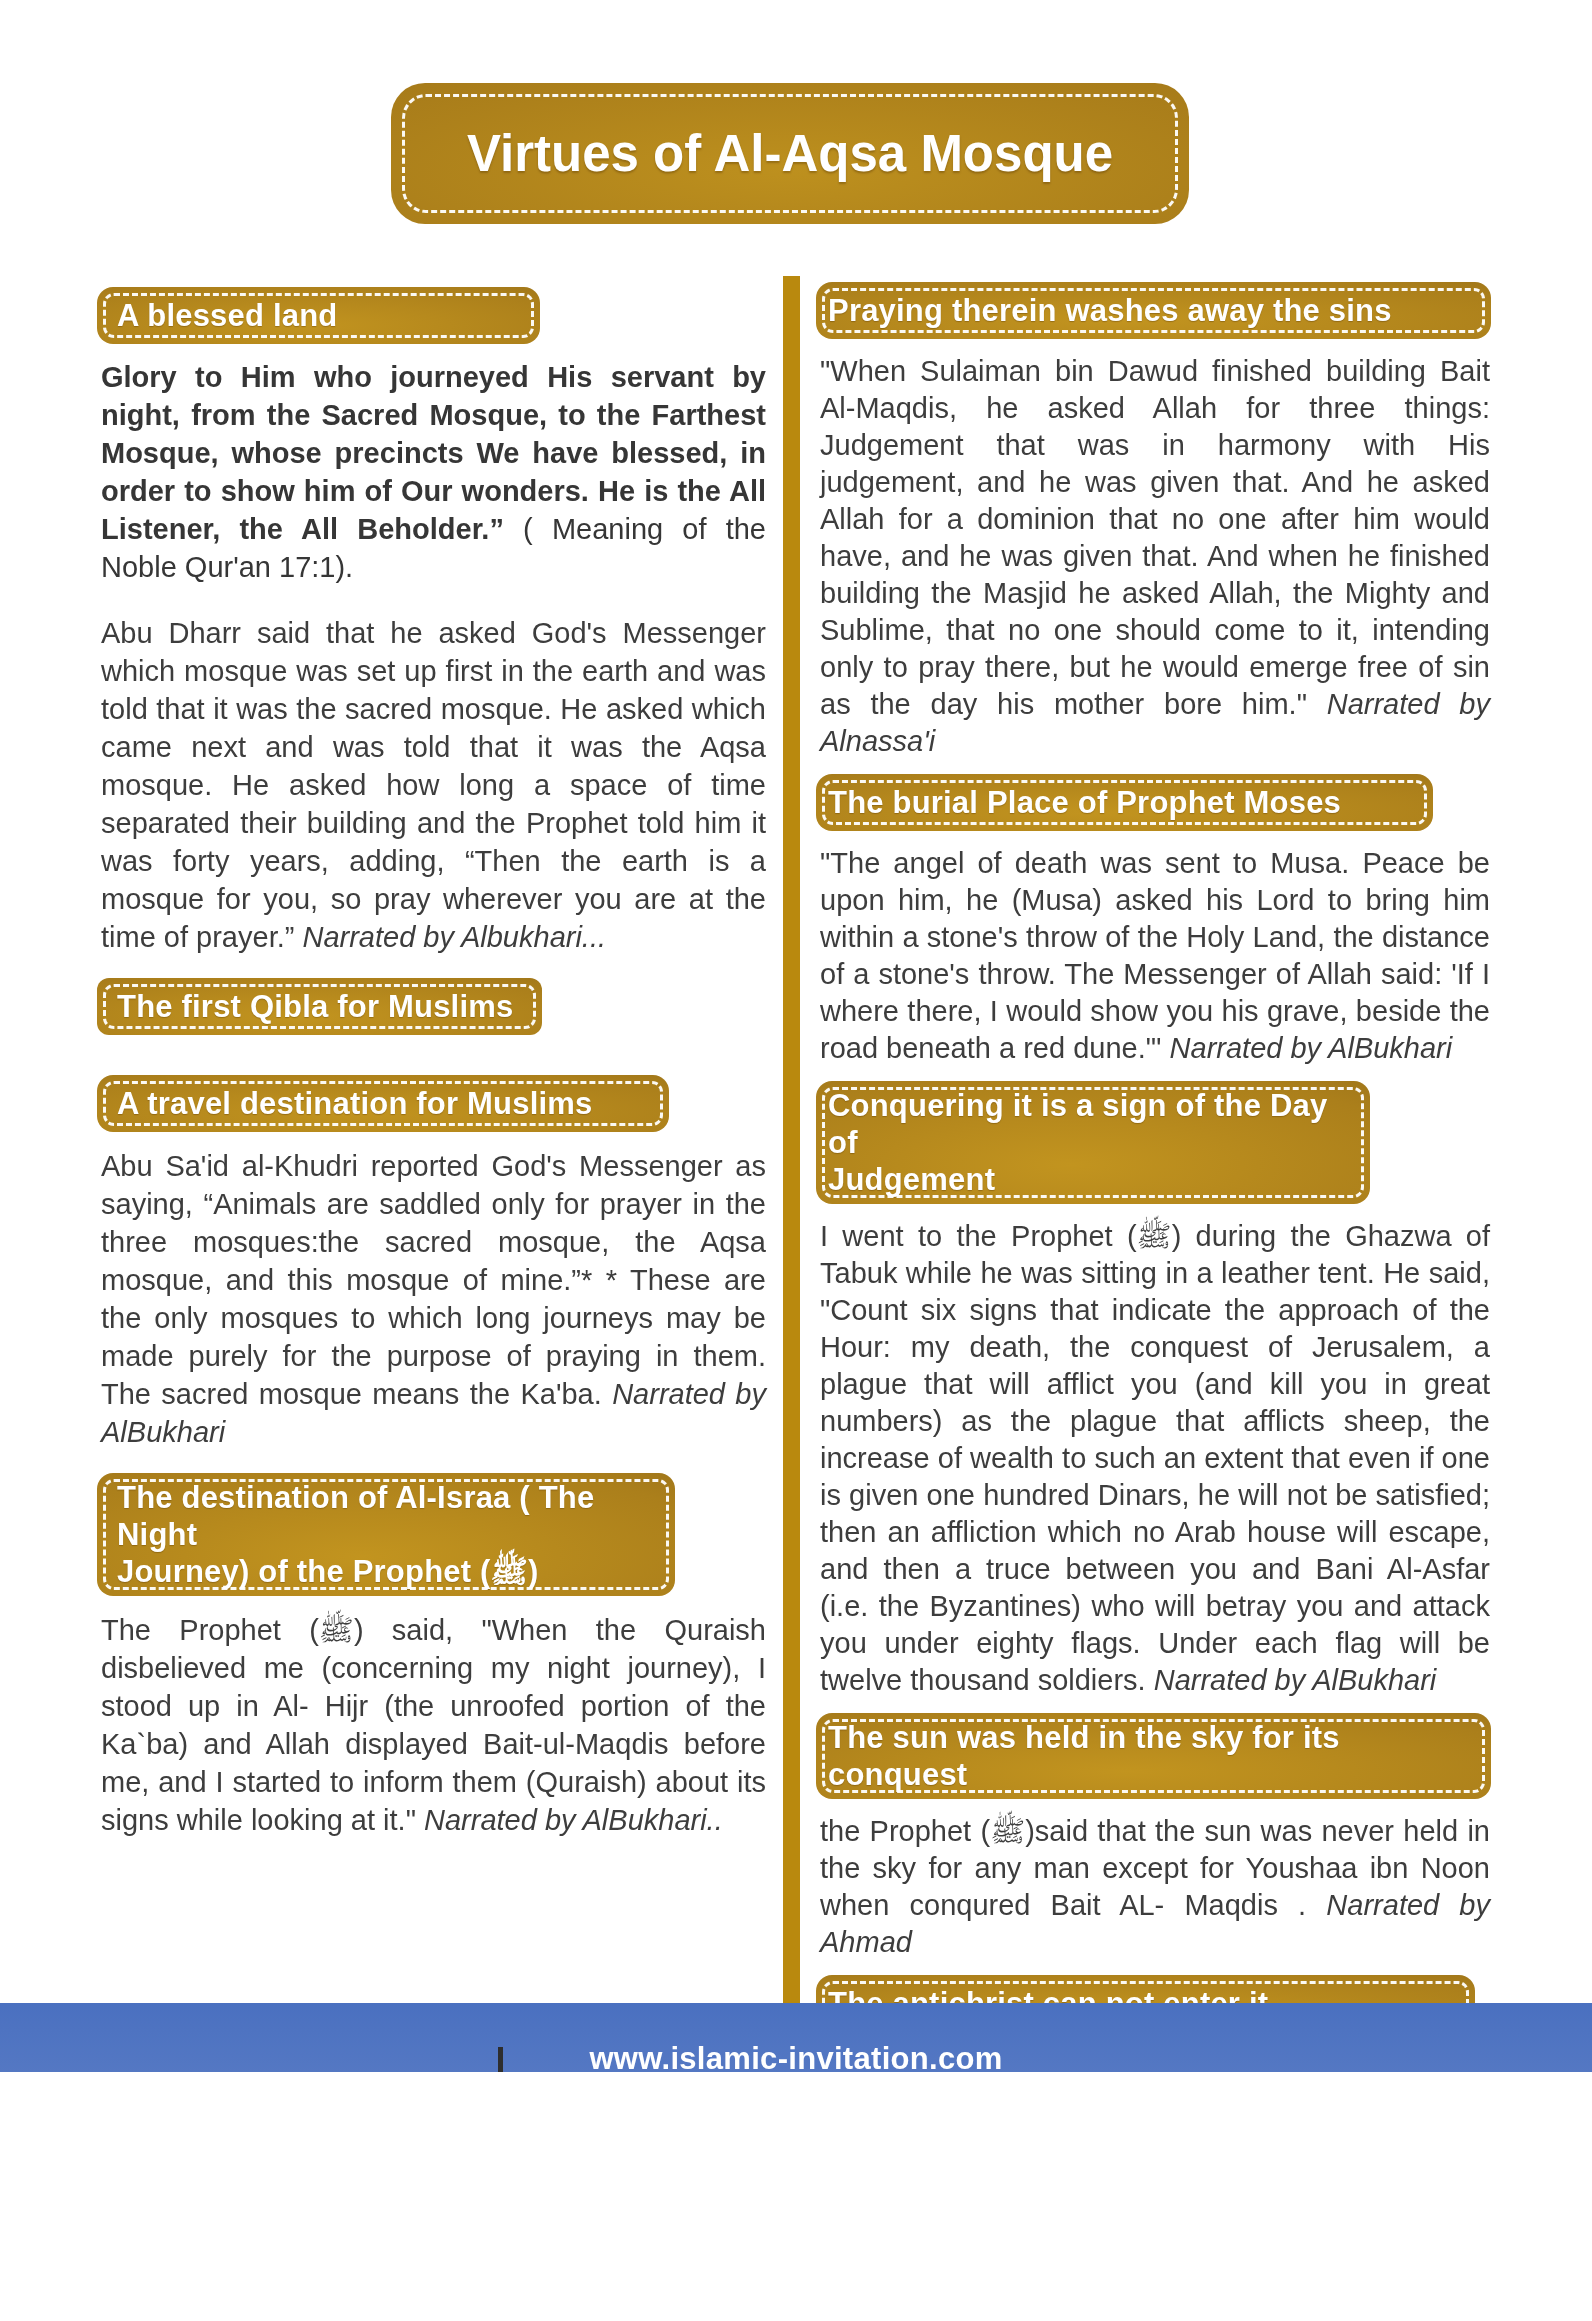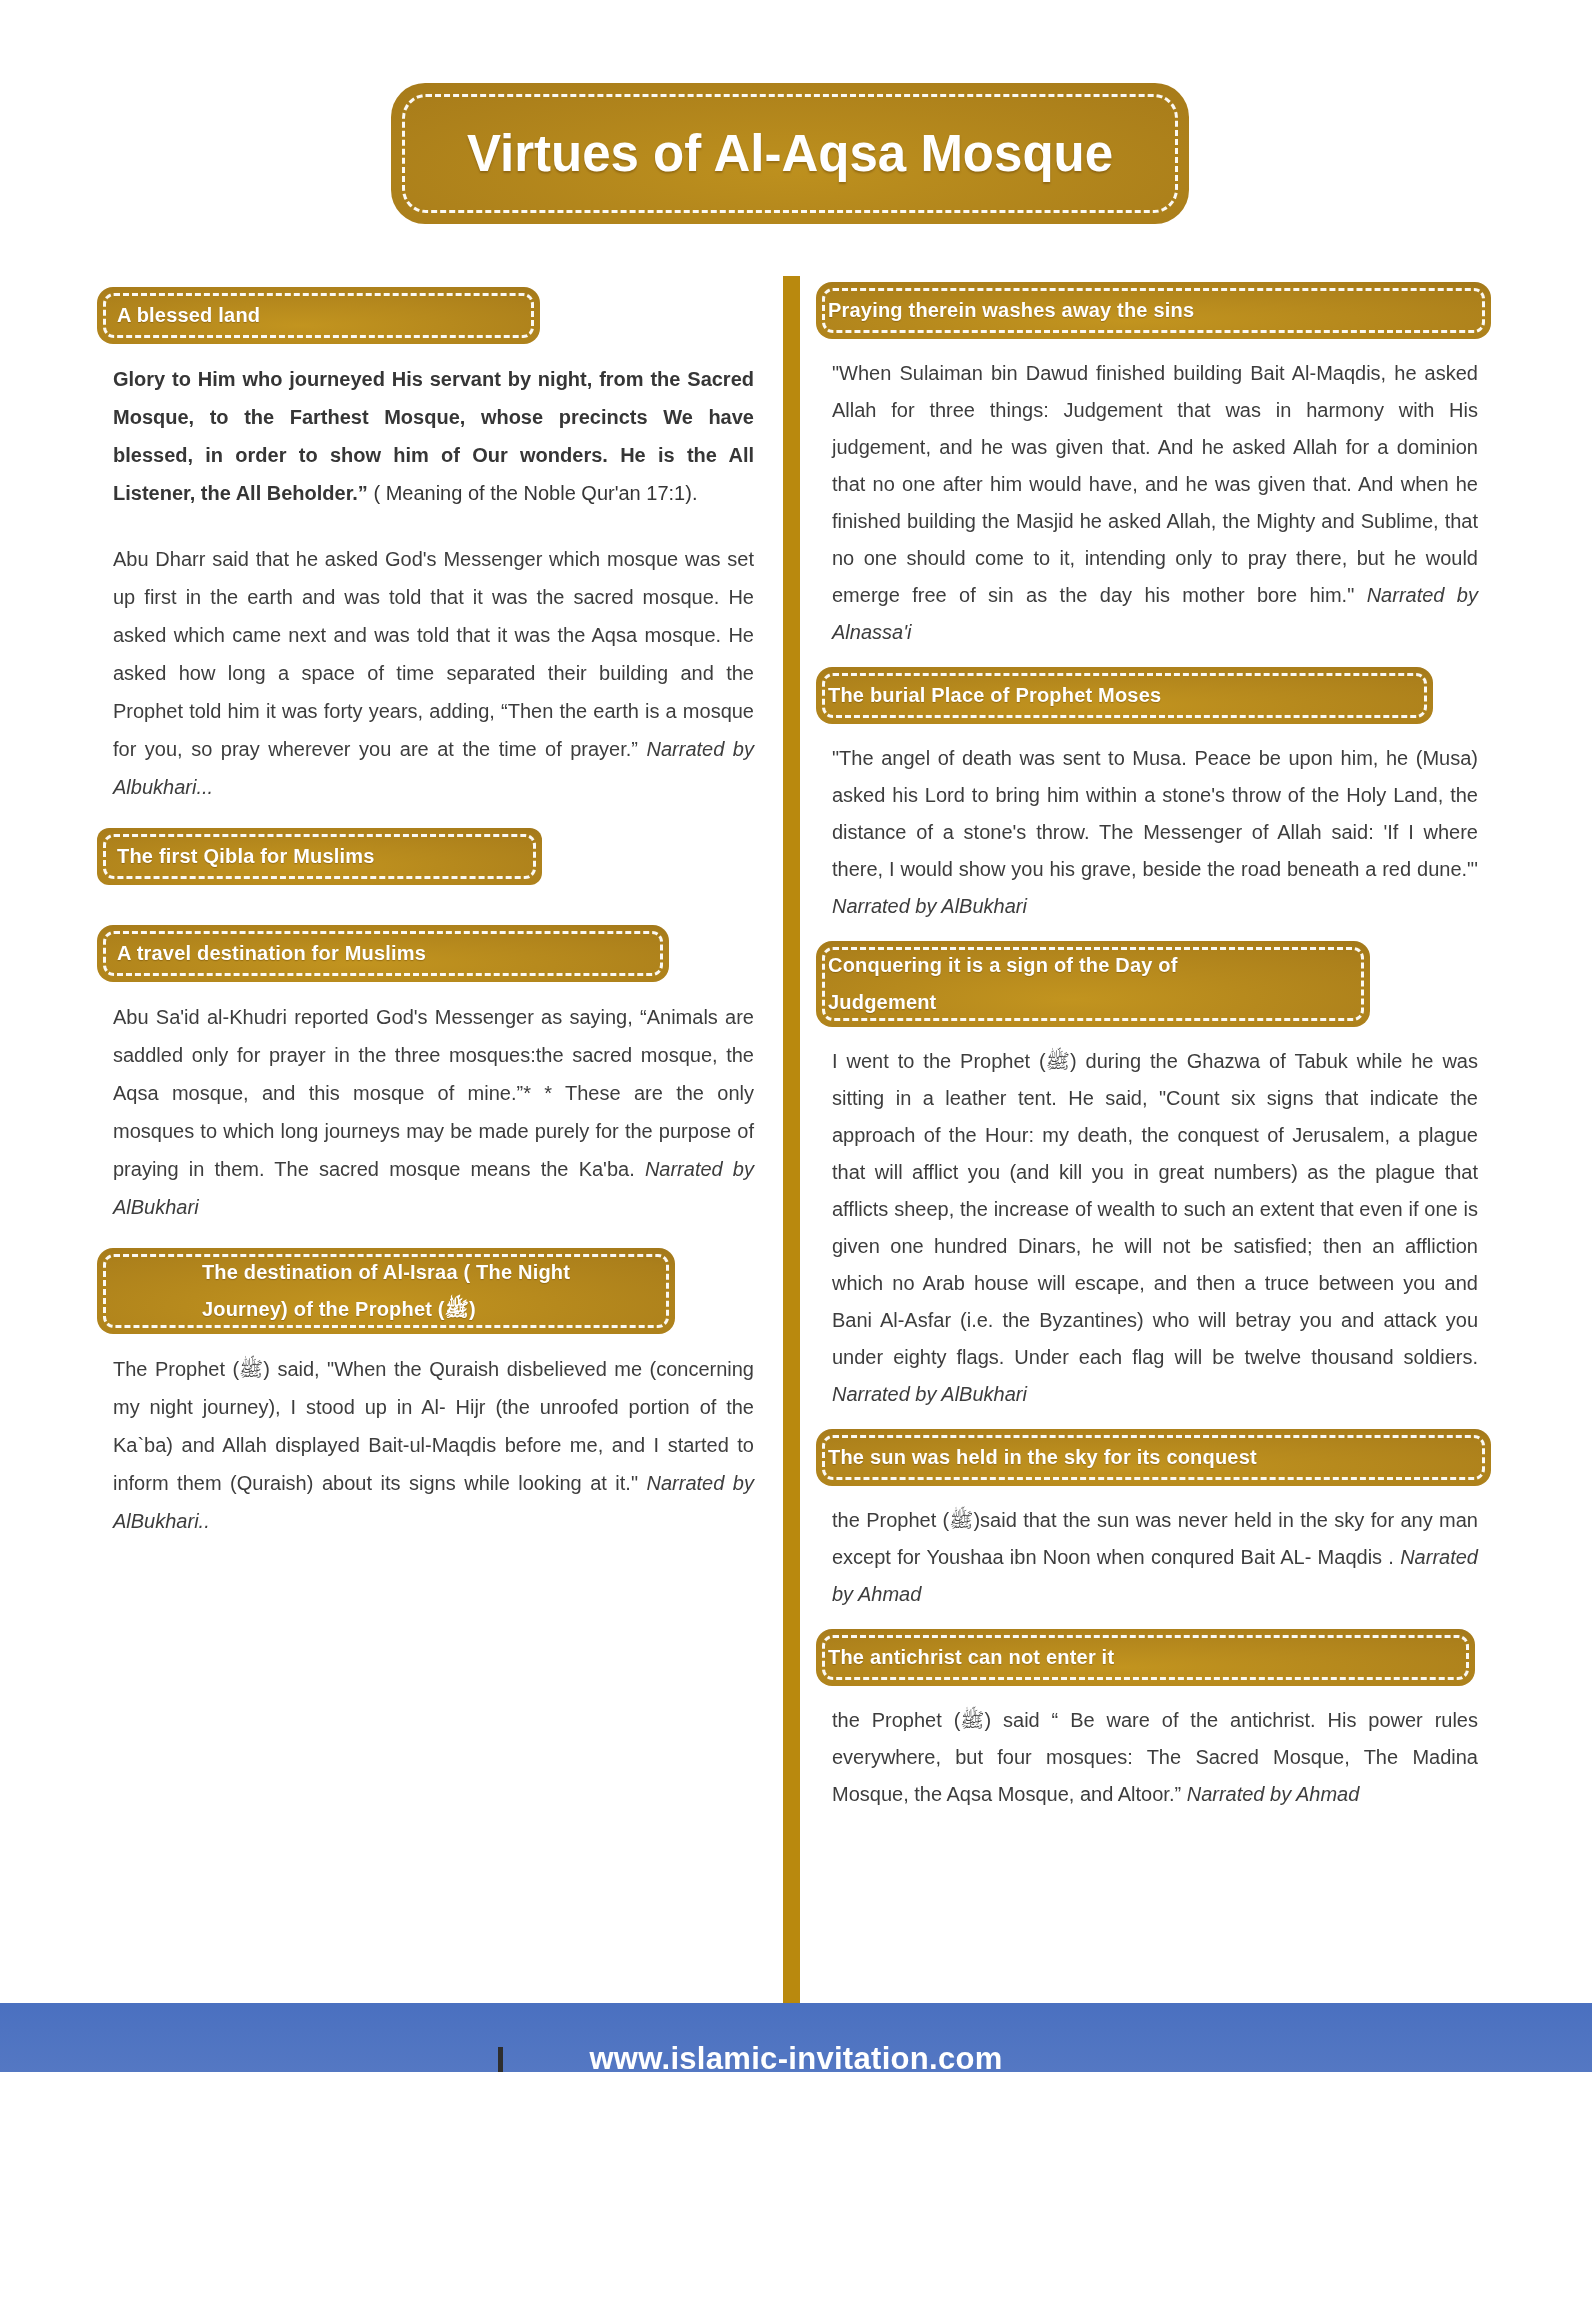--- a/index.html
+++ b/index.html
@@ -6,39 +6,39 @@
   .page{position:relative;width:1592px;height:2072px;background:#ffffff;overflow:hidden;
         font-family:"Liberation Sans",sans-serif;}
 
   
   .banner{position:relative;box-sizing:border-box;
     background:radial-gradient(135% 160% at 46% 68%, #c2941f 0%, #ab7f1b 48%, #7c5815 100%);
     border-radius:16px;color:#fff;font-weight:bold;
     display:flex;align-items:center;min-height:57px;padding:6px 20px;}
   .banner::after{content:"";position:absolute;inset:6px;border:3px dashed rgba(255,255,255,.95);
     border-radius:11px;pointer-events:none;}
-  .banner-text{font-size:20px;line-height:37px;white-space:pre-line;letter-spacing:0.2px;
+  .banner-text{font-size:31px;line-height:37px;white-space:pre-line;letter-spacing:0.2px;
     text-shadow:0 1px 1px rgba(80,50,0,.35);}
 
   .title-banner{position:absolute;left:391px;top:83px;width:798px;height:141px;box-sizing:border-box;
     background:radial-gradient(120% 150% at 50% 62%, #bd901e 0%, #a87c1a 55%, #7a5614 100%);
     border-radius:34px;display:flex;align-items:center;justify-content:center;}
   .title-banner::after{content:"";position:absolute;inset:11px;border:3px dashed rgba(255,255,255,.95);
     border-radius:24px;pointer-events:none;}
   .title-text{color:#fff;font-weight:bold;font-size:51px;text-shadow:0 2px 2px rgba(80,50,0,.35);}
 
   
   .col{position:absolute;}
   #left-col{left:97px;top:287px;width:673px;}
   #right-col{left:816px;top:282px;width:678px;}
   .divider{position:absolute;left:783px;top:276px;width:17px;height:1727px;background:#b9890e;}
 
   section{margin:0 0 22px 0;}
   section .banner{margin-bottom:15px;}
-  .body{margin:16px;font-size:20px;line-height:38px;color:#3d3d3d;text-align:justify;white-space:pre-line;}
+  .body{margin:4px;font-size:29px;line-height:38px;color:#3d3d3d;text-align:justify;white-space:pre-line;}
   .body.bold{font-weight:bold;color:#363636;}
   .narrator{font-style:italic;}
   .suffix{font-weight:normal;}
 
   
   #left-col section:nth-of-type(1) .banner{width:443px;}
   #left-col section:nth-of-type(2) .banner{width:484px;}
   #left-col section:nth-of-type(3) .banner{width:445px;border-radius:12px;}
   #left-col section:nth-of-type(4) .banner{width:572px;margin-top:40px;}
   #left-col section:nth-of-type(5) .banner{width:578px;justify-content:center;}

